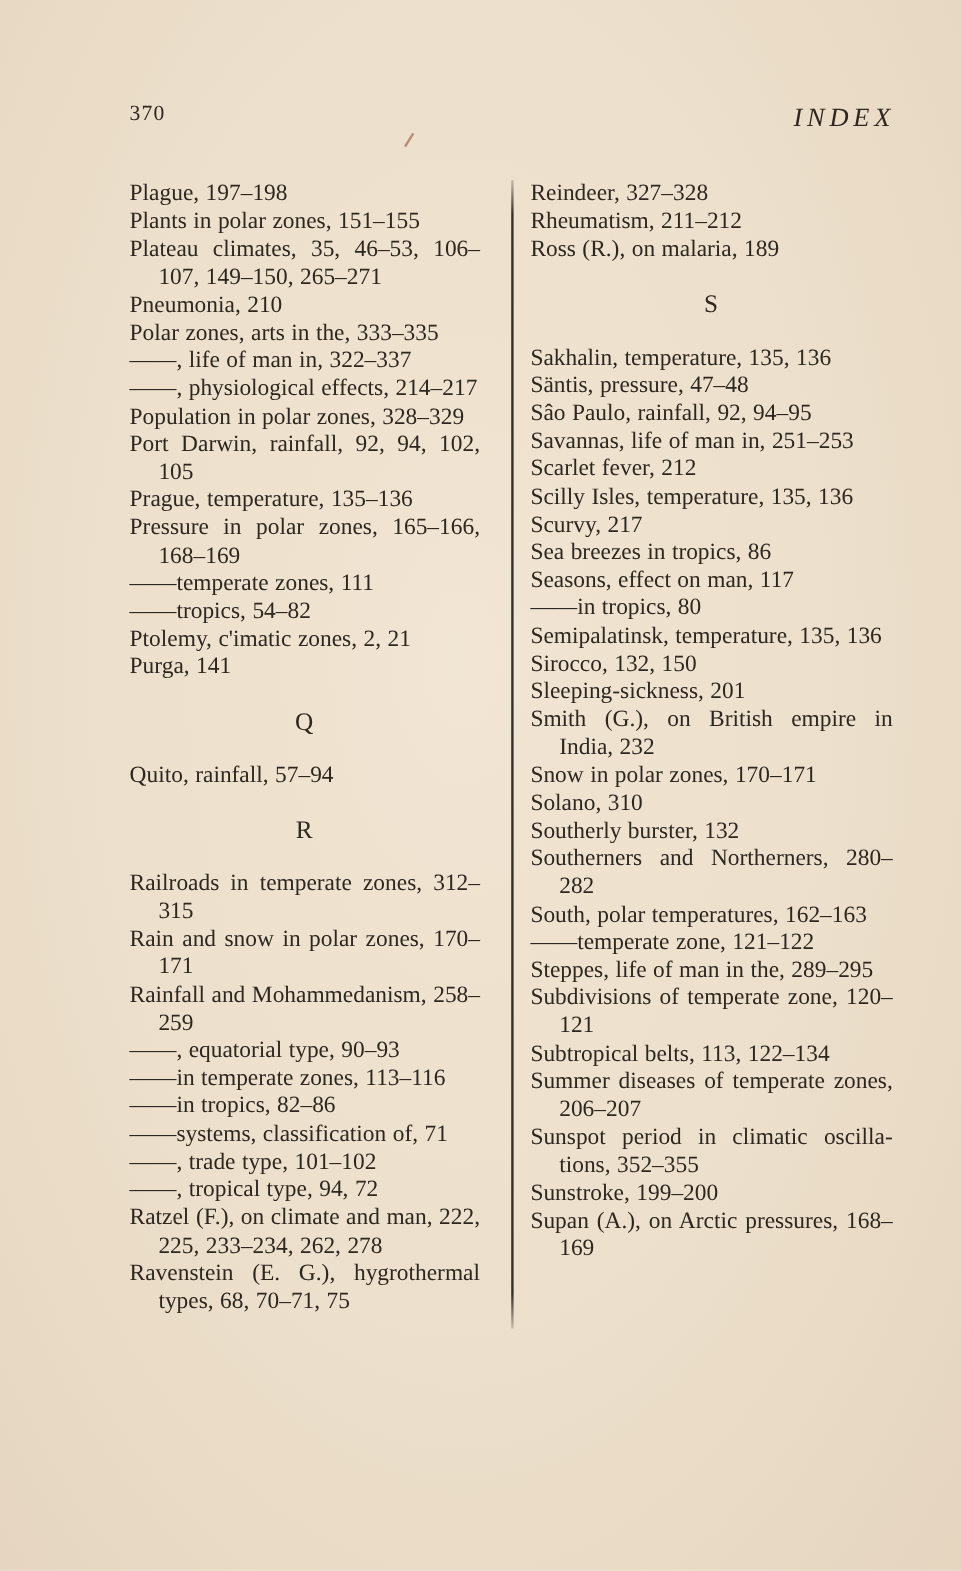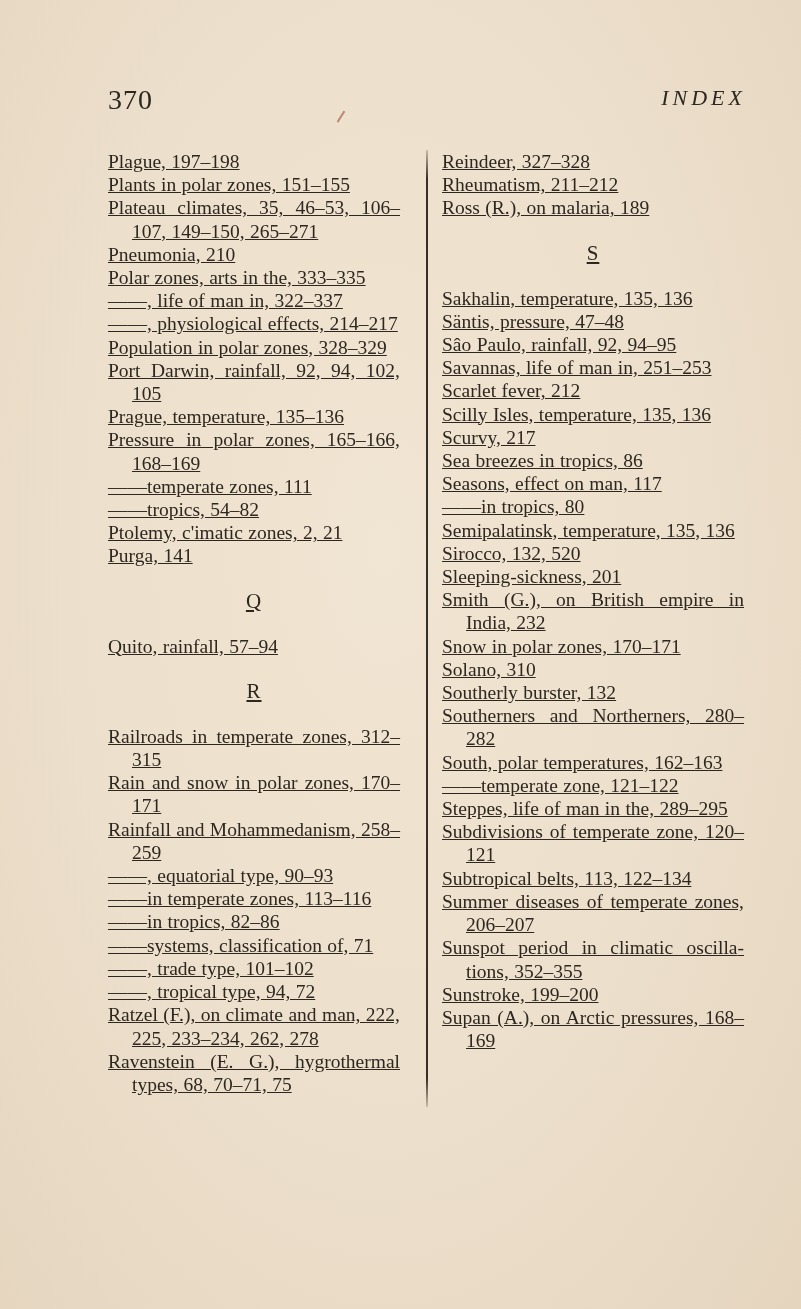--- a/index.html
+++ b/index.html
@@ -13,38 +13,38 @@
     width: 801px; height: 1309px;
     background: radial-gradient(ellipse at 48% 42%, #f1e5d3 0%, #ecdfcb 55%, #e5d5bf 100%);
     color: #2d2720;
   }
   .header {
     position: absolute;
     top: 84px; left: 108px; width: 638px; height: 30px;
   }
   .page-number {
     position: absolute; left: 0; top: 0;
-    font-size: 28px; letter-spacing: 1px;
+    font-size: 18px; letter-spacing: 1px;
   }
   .page-title {
     display: block; text-align: right;
     font-size: 22px; font-style: italic; letter-spacing: 4px;
     padding-top: 1px;
   }
   .stray-mark {
     position: absolute; left: 340px; top: 110px;
     width: 1.5px; height: 13px;
     background: rgba(150, 70, 45, 0.55);
     transform: rotate(32deg);
   }
   .body-block {
     position: absolute; top: 150px; left: 108px; width: 638px;
     display: flex; align-items: flex-start;
   }
-  .col { font-size: 19.5px; text-decoration: underline; }
+  .col { font-size: 19.5px; }
   .col-left  { width: 292px; }
   .col-right { width: 302px; margin-left: 14px; }
   .divider {
     width: 2px; height: 957px;
     margin-left: 26px; flex: none;
     background: linear-gradient(#35302833, #352f27 3%, #352f27 97%, #35302833);
   }
   .entry {
     margin: 0;
     line-height: 23.2px;
@@ -116,21 +116,21 @@
         <p class="entry">Säntis, pressure, 47–48</p>
         <p class="entry">Sâo Paulo, rainfall, 92, 94–95</p>
         <p class="entry">Savannas, life of man in, 251–253</p>
         <p class="entry">Scarlet fever, 212</p>
         <p class="entry">Scilly Isles, temperature, 135, 136</p>
         <p class="entry">Scurvy, 217</p>
         <p class="entry">Sea breezes in tropics, 86</p>
         <p class="entry">Seasons, effect on man, 117</p>
         <p class="entry">——in tropics, 80</p>
         <p class="entry">Semipalatinsk, temperature, 135, 136</p>
-        <p class="entry">Sirocco, 132, 520</p>
+        <p class="entry">Sirocco, 132, 150</p>
         <p class="entry">Sleeping-sickness, 201</p>
         <p class="entry">Smith (G.), on British empire in India, 232</p>
         <p class="entry">Snow in polar zones, 170–171</p>
         <p class="entry">Solano, 310</p>
         <p class="entry">Southerly burster, 132</p>
         <p class="entry">Southerners and Northerners, 280–282</p>
         <p class="entry">South, polar temperatures, 162–163</p>
         <p class="entry">——temperate zone, 121–122</p>
         <p class="entry">Steppes, life of man in the, 289–295</p>
         <p class="entry">Subdivisions of temperate zone, 120–121</p>

